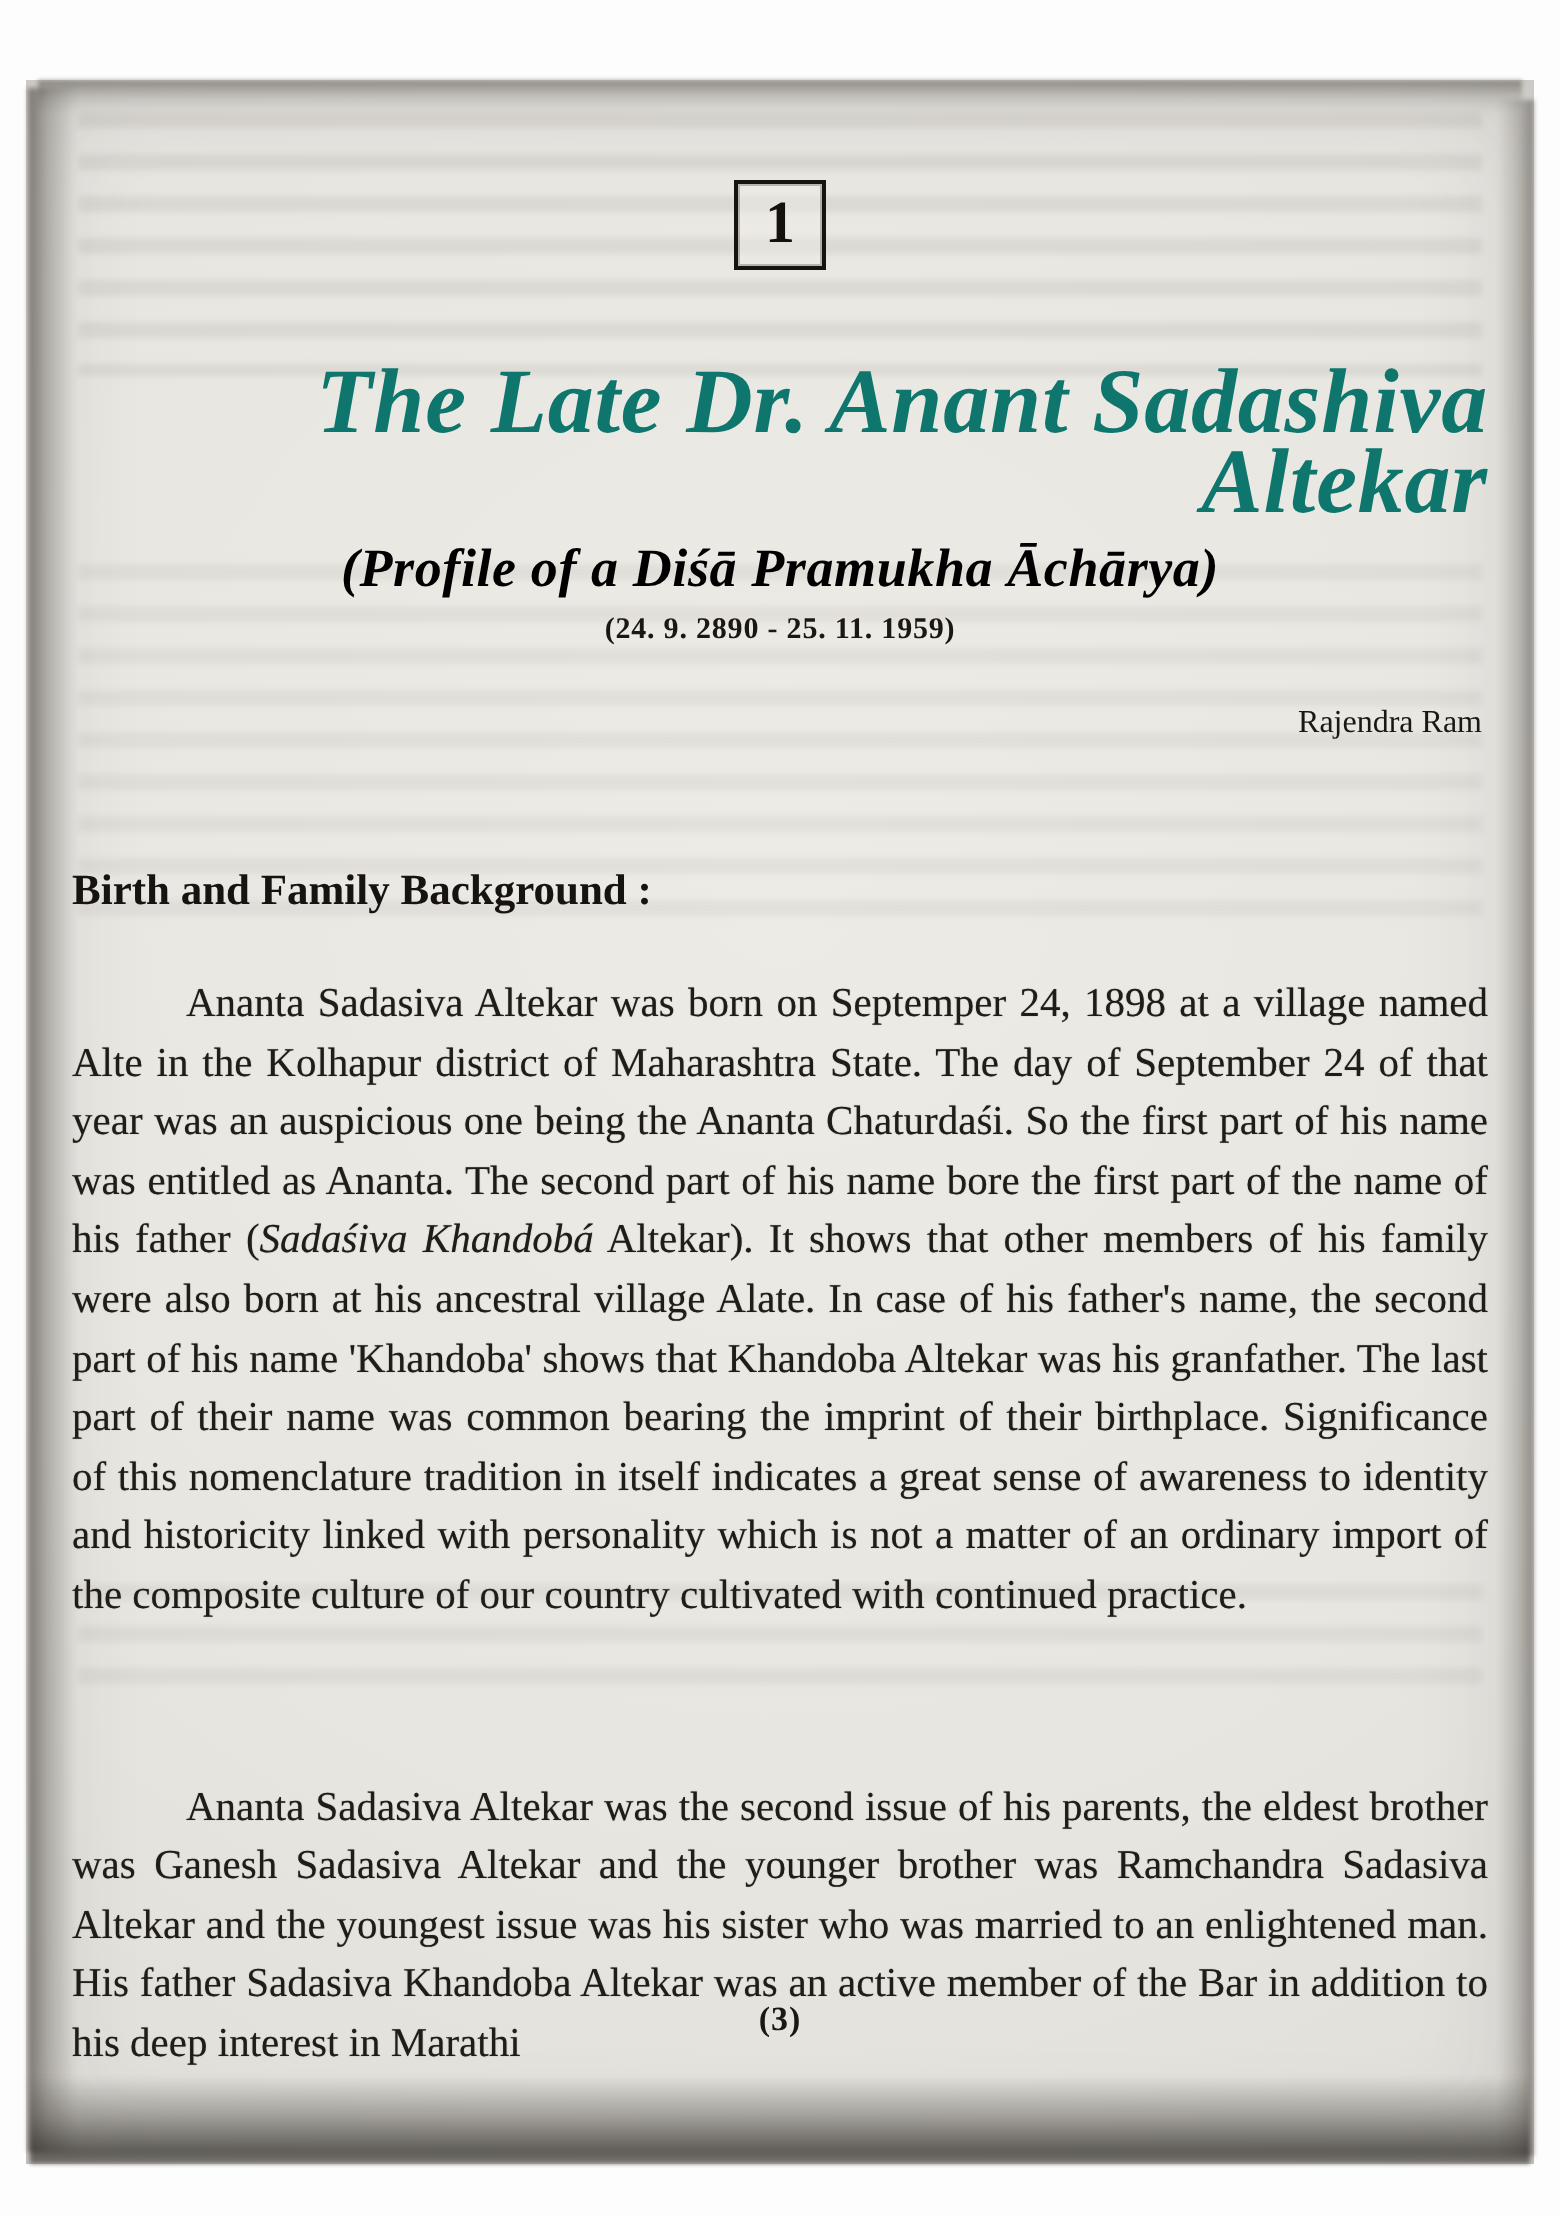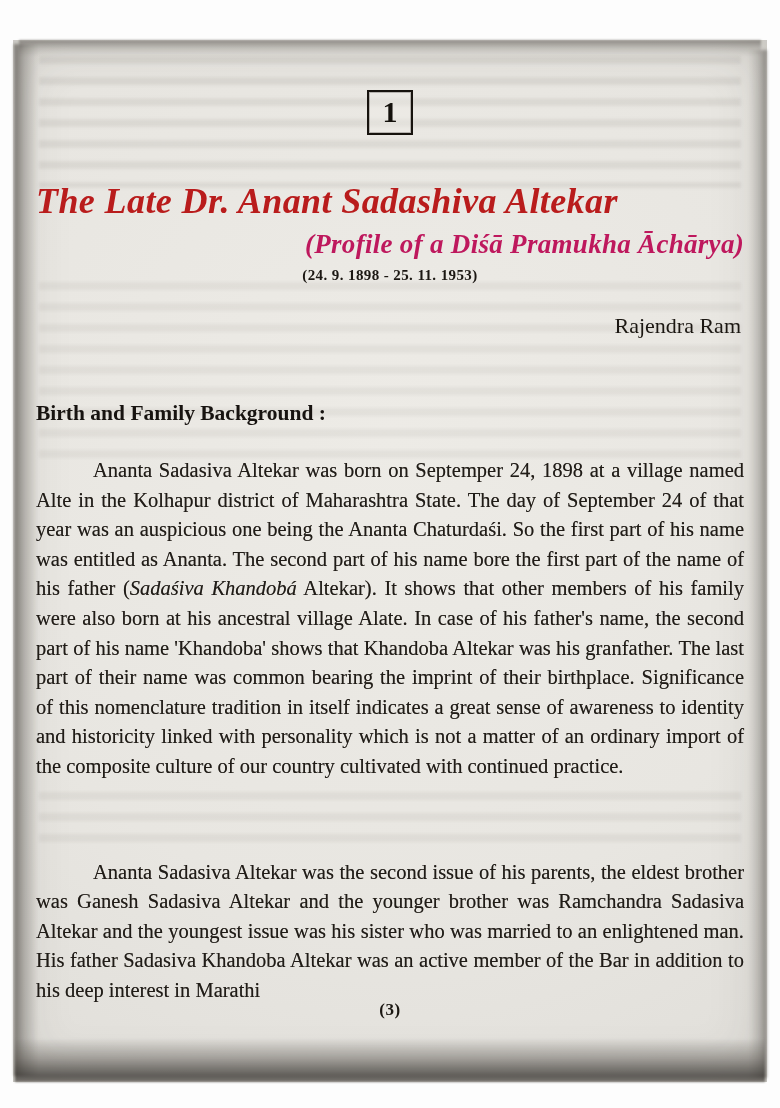--- a/index.html
+++ b/index.html
@@ -60,35 +60,35 @@
     border:2px solid #17130e;
     box-shadow:inset 0 0 0 1px rgba(23,19,14,.25);
     display:flex; align-items:center; justify-content:center;
     background:rgba(240,238,233,.4);
   }
   .chapter-num {
     font-size:30px; font-weight:700; color:#14110c; line-height:1;
     padding-bottom:2px;
   }
   .title {
-    text-align:left; font-size:36px; line-height:40px;
+    text-align:right; font-size:46px; line-height:40px;
     font-weight:700; font-style:italic; letter-spacing:.4px;
-    color:#b91c1c;
+    color:#0f766e;
   }
   .subtitle {
-    text-align:right; font-size:27px; line-height:32px;
+    text-align:center; font-size:27px; line-height:32px;
     font-weight:700; font-style:italic; letter-spacing:.3px;
-    margin-top:7px; color:#be185d;
+    margin-top:7px; color:#000000;
   }
   .dates {
     text-align:center; font-size:15px; font-weight:700;
     letter-spacing:.4px; margin-top:7px; color:#1b1712;
   }
   .author {
-    text-align:right; font-size:22px; margin-top:29px;
+    text-align:right; font-size:16px; margin-top:29px;
     padding-right:3px; color:#1b1712;
   }
   .heading {
     font-size:21.5px; font-weight:700; margin-top:62px; color:#171310;
   }
   .body-para {
     margin-top:30px;
     font-size:20.5px; line-height:29.6px;
     text-align:justify; text-indent:57px;
     color:#201c17;
@@ -120,21 +120,21 @@
   <div class="content">
 
     <div class="chapter-box">
       <span class="chapter-num">1</span>
     </div>
 
     <h1 class="title">The Late Dr. Anant Sadashiva Altekar</h1>
 
     <h2 class="subtitle">(Profile of a Diśā Pramukha Āchārya)</h2>
 
-    <div class="dates">(24. 9. 1898 - 25. 11. 1953)</div>
+    <div class="dates">(24. 9. 2890 - 25. 11. 1959)</div>
 
     <div class="author">Rajendra Ram</div>
 
     <h3 class="heading">Birth and Family Background :</h3>
 
     <p class="body-para"><span>Ananta Sadasiva Altekar was born on Septemper 24, 1898 at a village named Alte in the Kolhapur district of Maharashtra State. The day of September 24 of that year was an auspicious one being the Ananta Chaturdaśi. So the first part of his name was entitled as Ananta. The second part of his name bore the first part of the name of his father (</span><i class="italic-name">Sadaśiva Khandobá</i><span> Altekar). It shows that other members of his family were also born at his ancestral village Alate. In case of his father's name, the second part of his name 'Khandoba' shows that Khandoba Altekar was his granfather. The last part of their name was common bearing the imprint of their birthplace. Significance of this nomenclature tradition in itself indicates a great sense of awareness to identity and historicity linked with personality which is not a matter of an ordinary import of the composite culture of our country cultivated with continued practice.</span></p>
 
     <p class="body-para para2">Ananta Sadasiva Altekar was the second issue of his parents, the eldest brother was Ganesh Sadasiva Altekar and the younger brother was Ramchandra Sadasiva Altekar and the youngest issue was his sister who was married to an enlightened man. His father Sadasiva Khandoba Altekar was an active member of the Bar in addition to his deep interest in Marathi</p>
 
   </div>

